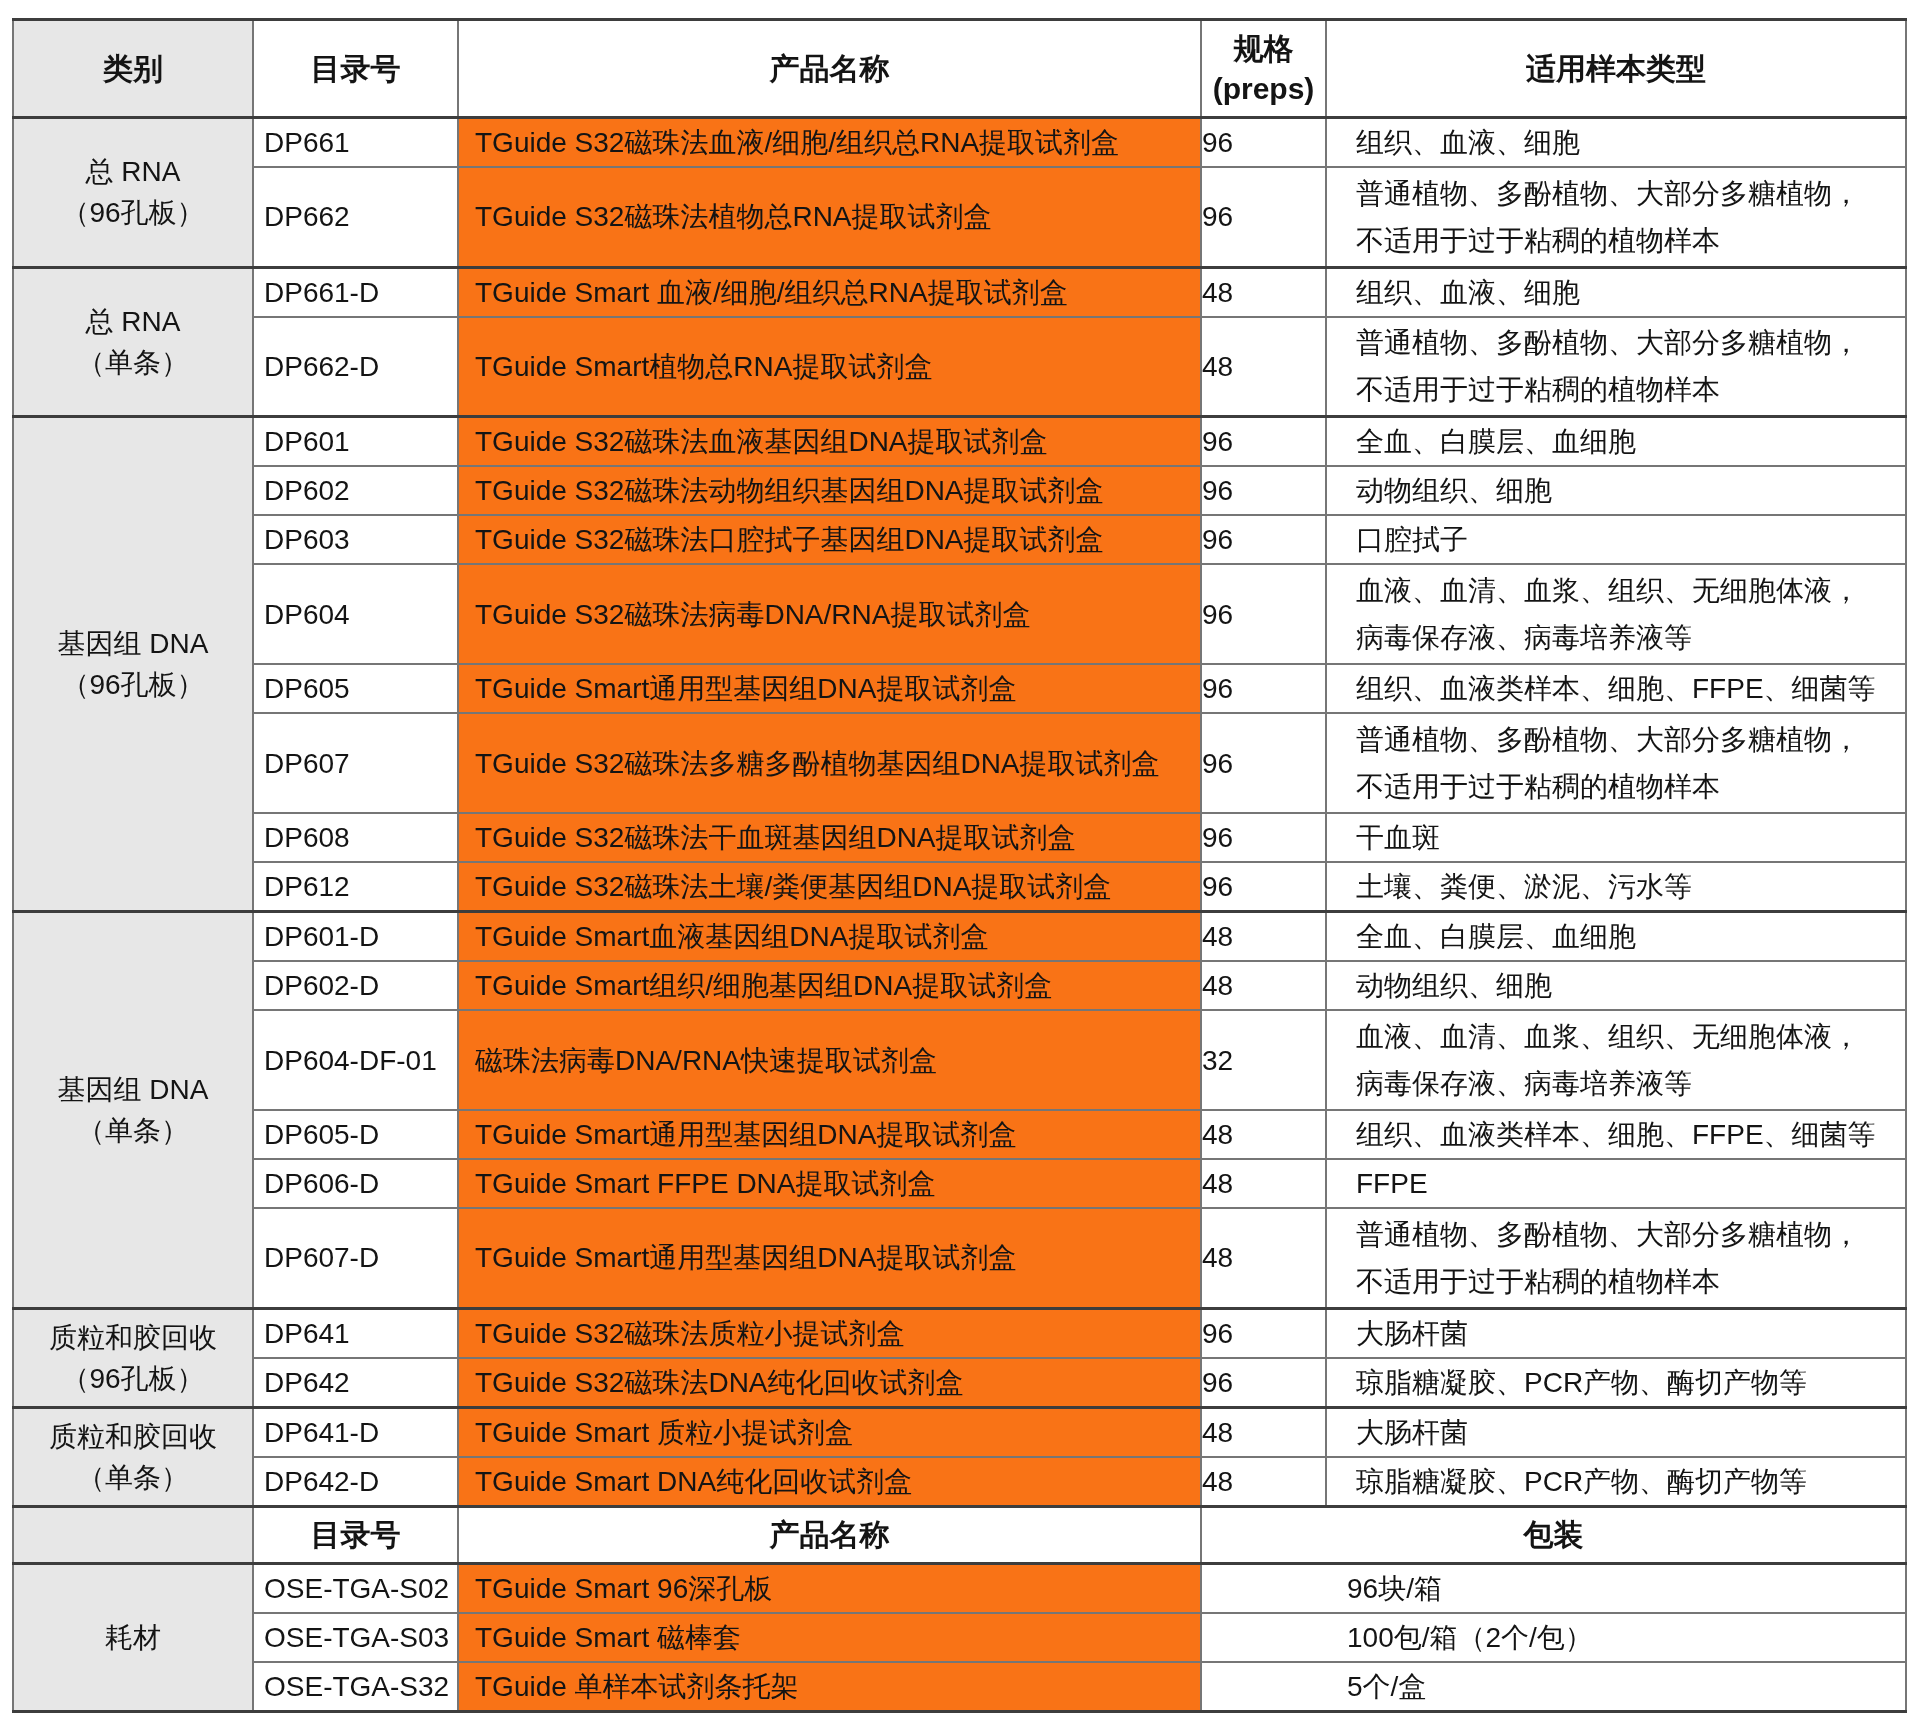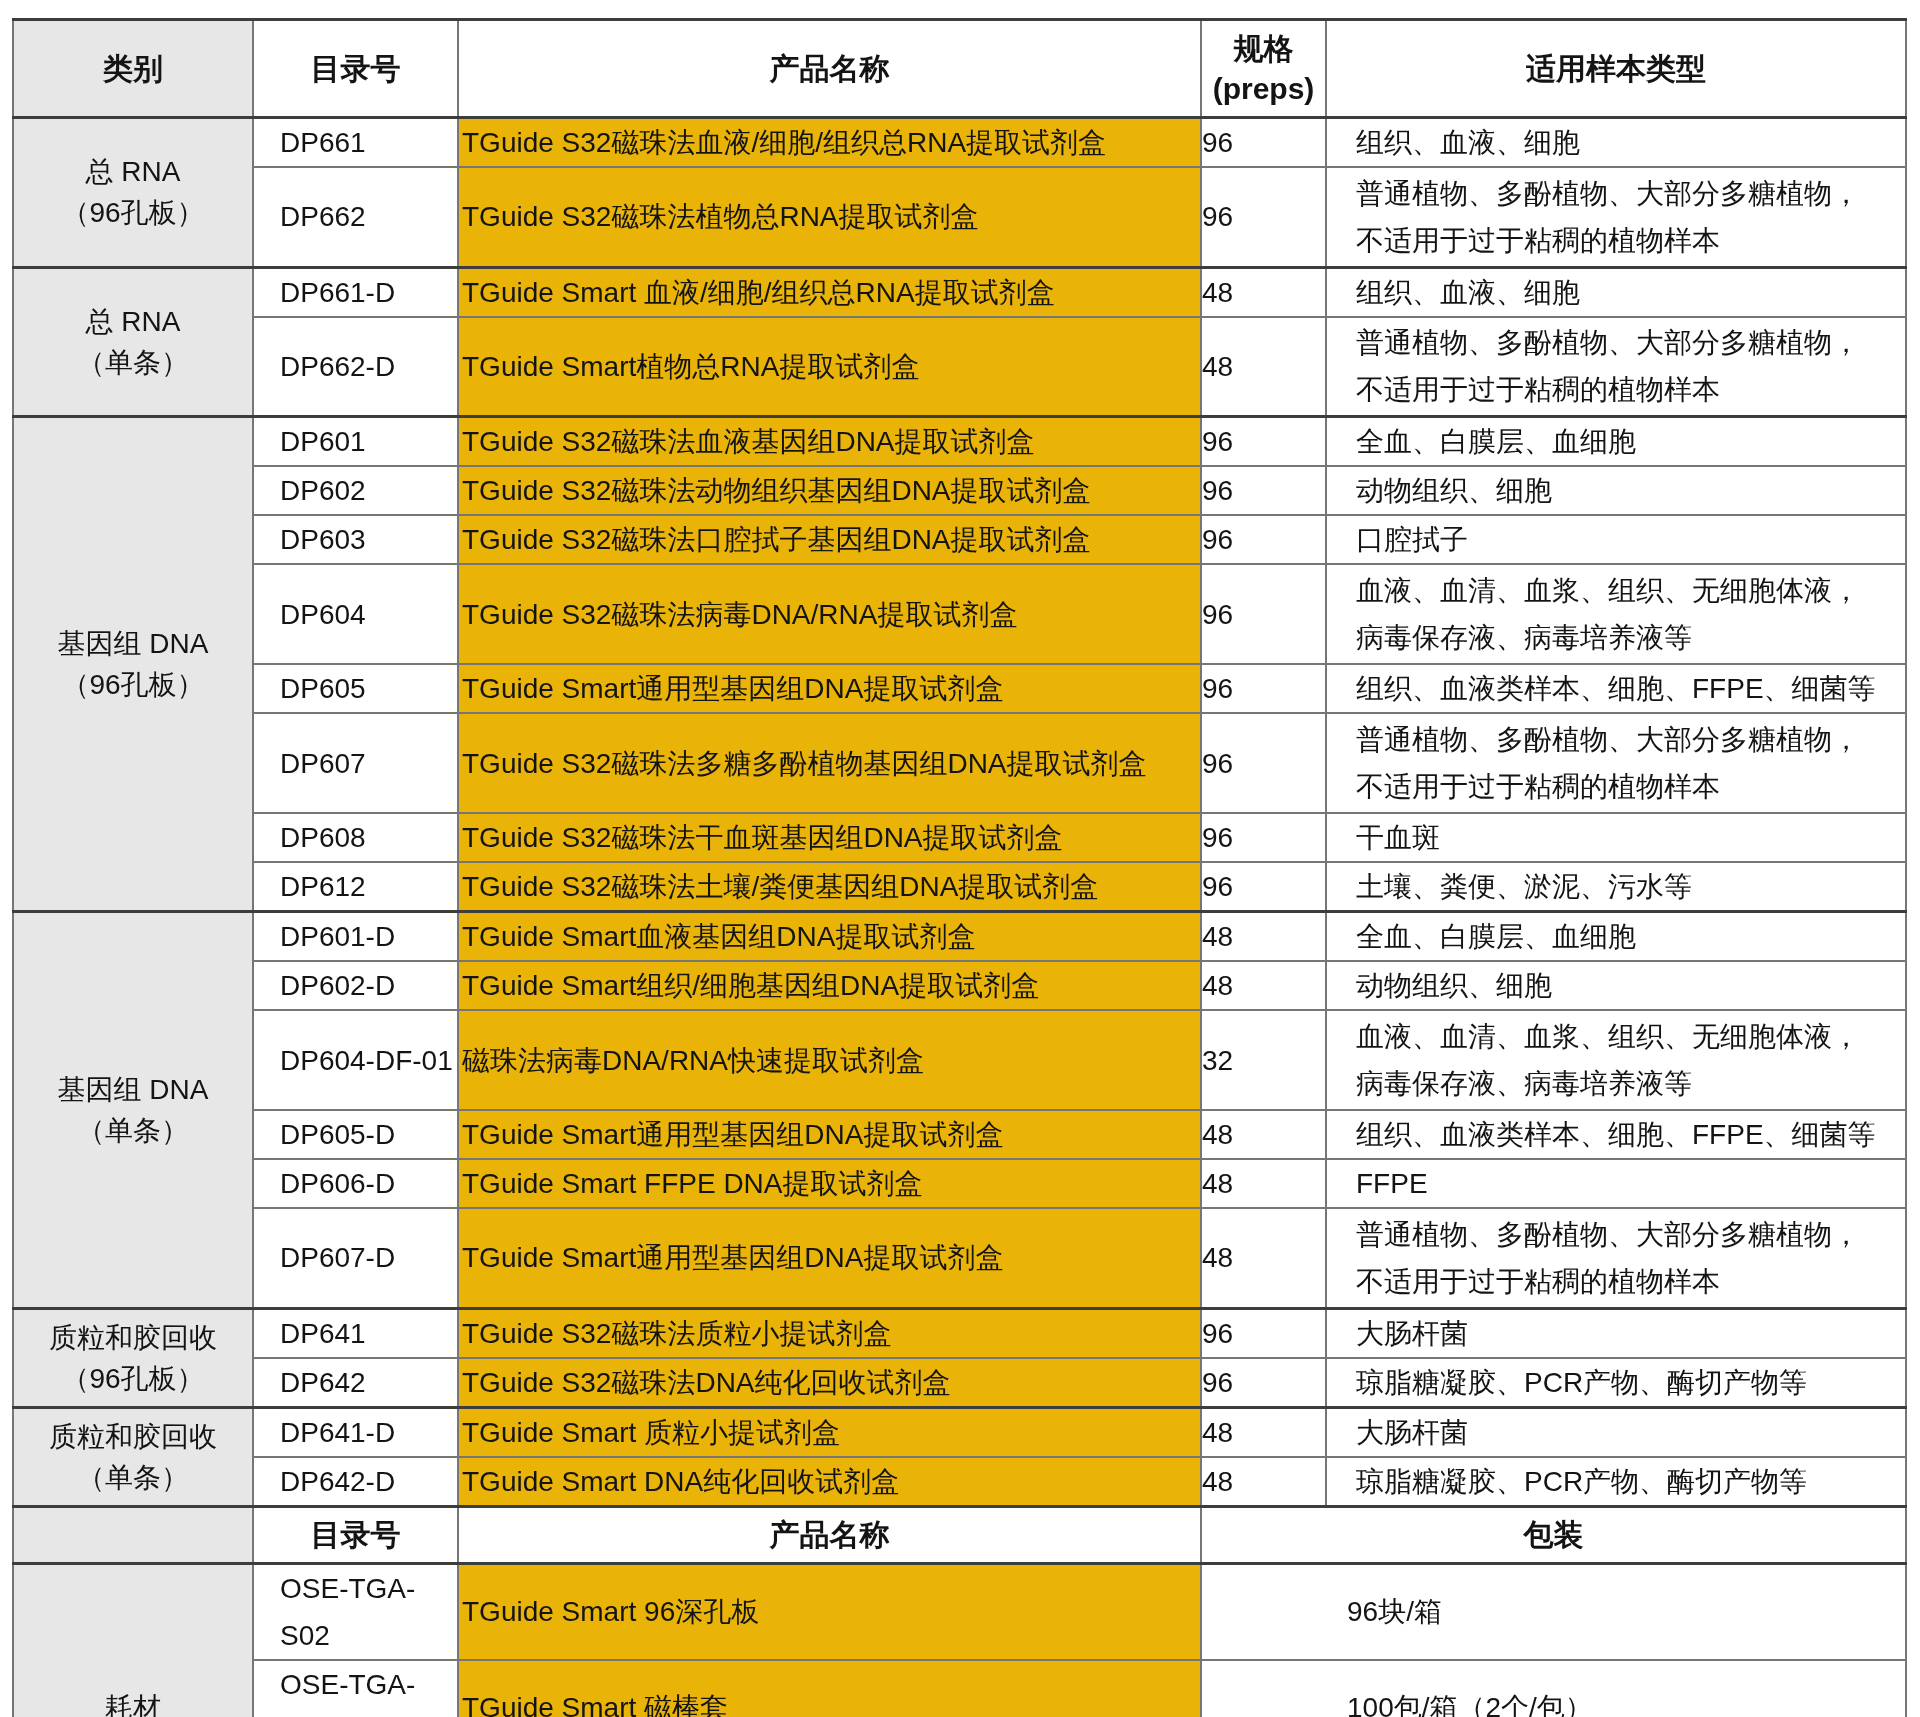--- a/index.html
+++ b/index.html
@@ -52,22 +52,22 @@
   }
   th.gray, td.cat-cell{
     background:#e7e7e7;
   }
   td.cat-cell{
     text-align:center;
     white-space:pre-line;
     line-height:41px;
     margin-left:48px;
   }
-  td.no-cell{ padding-left:26px; background:#fff;margin-left:15px; }
-  td.name-cell{ padding-left:3px; background:#eab308; }
+  td.no-cell{ padding-left:10px; background:#fff;margin-left:15px; }
+  td.name-cell{ padding-left:16px; background:#f97316; }
   td.preps-cell{ text-align:left; background:#fff; }
   td.samples-cell{ padding-left:29px; white-space:pre-line; background:#fff; }
   td.pack-cell{ padding-left:145px; background:#fff; }
 
   tr.section-start td, tr.section-start th{
     border-top:3px solid #3d3d3d;
   }
 </style>
 </head>
 <body>

